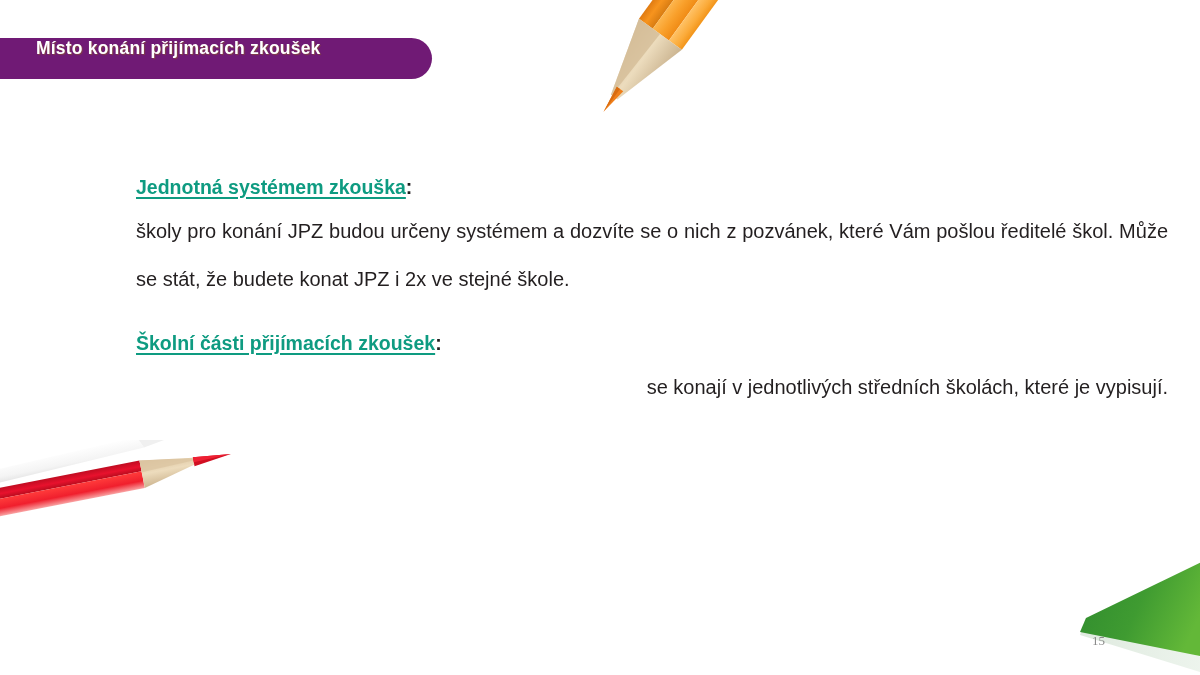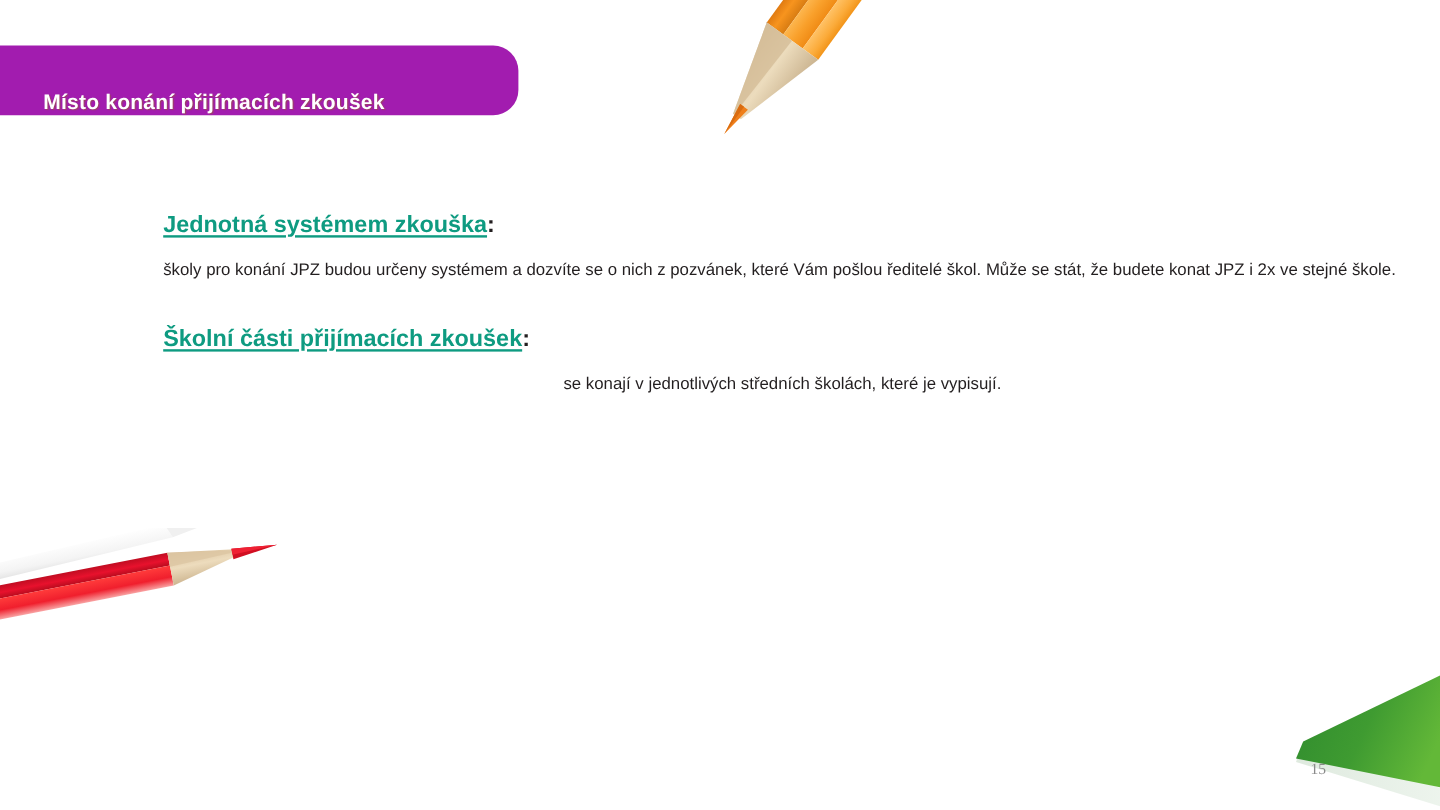--- a/index.html
+++ b/index.html
@@ -19,28 +19,28 @@
     height: 675px;
     background: #ffffff;
     overflow: hidden;
   }
 
   
   .title-banner {
     position: absolute;
     left: 0;
     top: 38px;
-    height: 58px;
+    height: 41px;
     width: 432px;
-    background: #a21caf;
+    background: #701a75;
     border-top-right-radius: 21px;
     border-bottom-right-radius: 21px;
     box-sizing: border-box;
     display: flex;
-    align-items: flex-end;
+    align-items: flex-start;
   }
   .title-text {
     margin-left: 36px;
     font-size: 17.5px;
     font-weight: bold;
     color: #ffffff;
     letter-spacing: 0.2px;
     text-shadow: 1px 1px 1px rgba(150,110,10,0.45);
     white-space: nowrap;
   }
@@ -63,28 +63,28 @@
     text-decoration: underline;
     text-underline-offset: 3px;
     text-decoration-thickness: 1.5px;
   }
   .heading .colon {
     color: #231f20;
     font-weight: bold;
     text-decoration: none;
   }
   .para {
-    font-size: 14px;
+    font-size: 20px;
     color: #231f20;
     line-height: 2.37;
     text-align: justify;
     margin-top: 8px;
   }
   .para.lastpara {
-    text-align: center;
+    text-align: right;
     white-space: nowrap;
   }
   .block-gap {
     height: 28px;
   }
 
   
   .pencil-orange {
     position: absolute;
     left: 560px;

